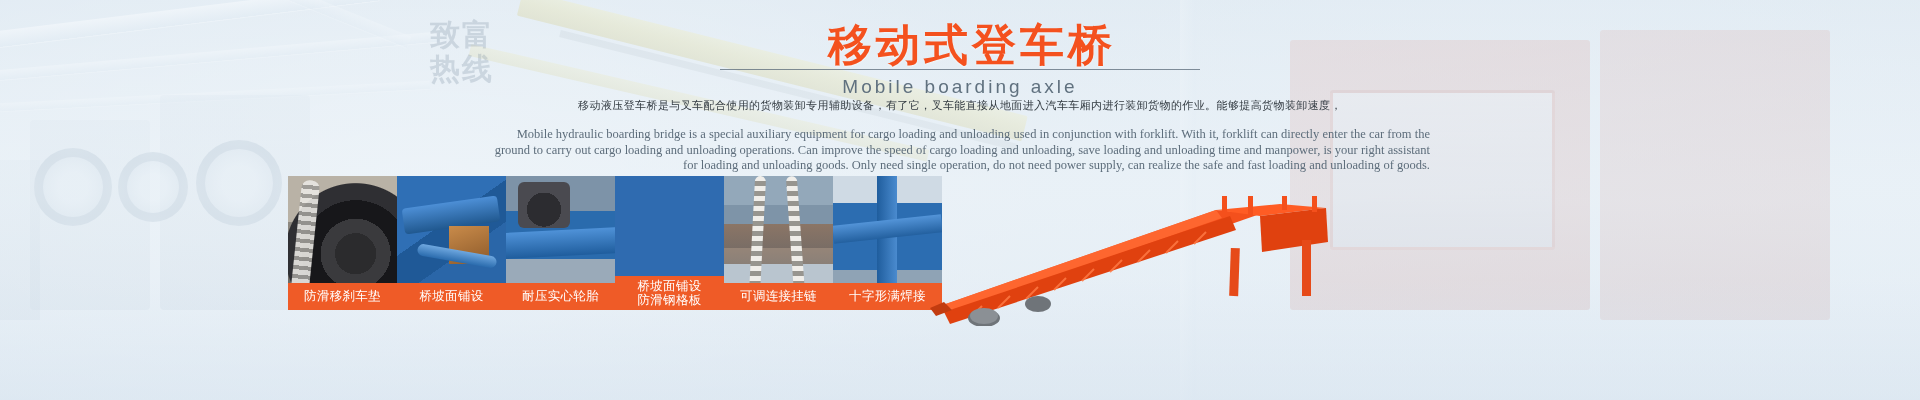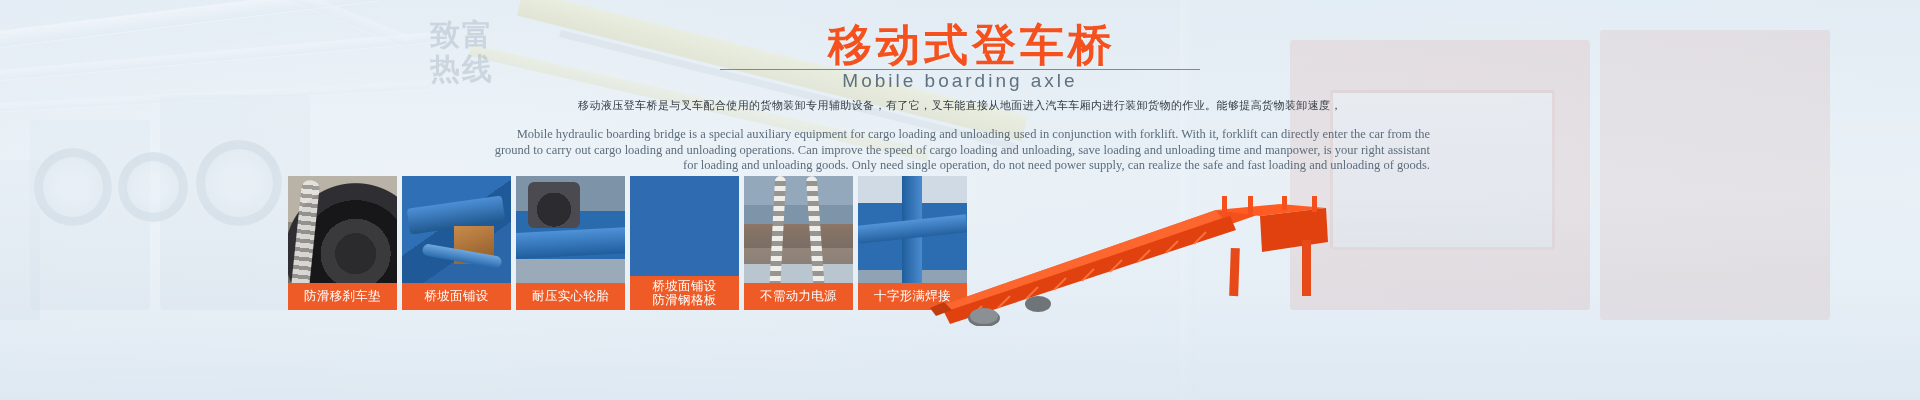--- a/index.html
+++ b/index.html
@@ -142,21 +142,21 @@
     letter-spacing: 4px;
     color: #f4511e;
     text-shadow: 0 1px 2px rgba(255,255,255,.55);
     font-family: "Liberation Sans", "DejaVu Sans", sans-serif;
     padding-left: 24px;
   }
   .headline-en-row {
     display: inline-flex;
     align-items: center;
     gap: 10px;
-    margin-top: 2px;
+    margin-top: 8px;
   }
   .headline-en {
     font-size: 19px;
     letter-spacing: 3px;
     color: #60717f;
     font-family: "Liberation Sans", "DejaVu Sans", sans-serif;
     position: relative;
     padding: 0 4px;
   }
   .en-underline {
@@ -186,21 +186,20 @@
     font-size: 12.5px;
     line-height: 15.5px;
     color: #5d6d7b;
     font-family: Liberation Serif, serif;
   }
 
   
   .thumbs {
     position: absolute; left: 288px; top: 176px;
     display: flex;
-    gap: 5px;
     justify-content: flex-end;
   }
   .thumb {
     position: relative;
     width: 109px; height: 134px;
     overflow: hidden;
     background: #8aa4bd;
     border: 0;
   }
   .thumb .ph { position: absolute; inset: 0; }
@@ -383,21 +382,21 @@
         <div>防滑钢格板</div>
       </div>
     </div>
 
     <div class="thumb">
       <div class="ph ph-chain">
         <div class="rust"></div>
         <div class="ch1"></div>
         <div class="ch2"></div>
       </div>
-      <div class="cap">不需动力电源</div>
+      <div class="cap">可调连接挂链</div>
     </div>
 
     <div class="thumb">
       <div class="ph ph-weld">
         <div class="v1"></div>
         <div class="v2"></div>
       </div>
       <div class="cap">十字形满焊接</div>
     </div>
 

